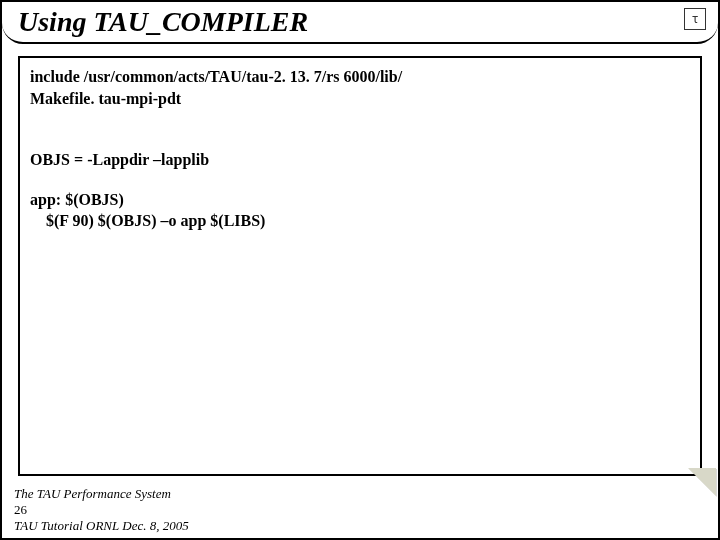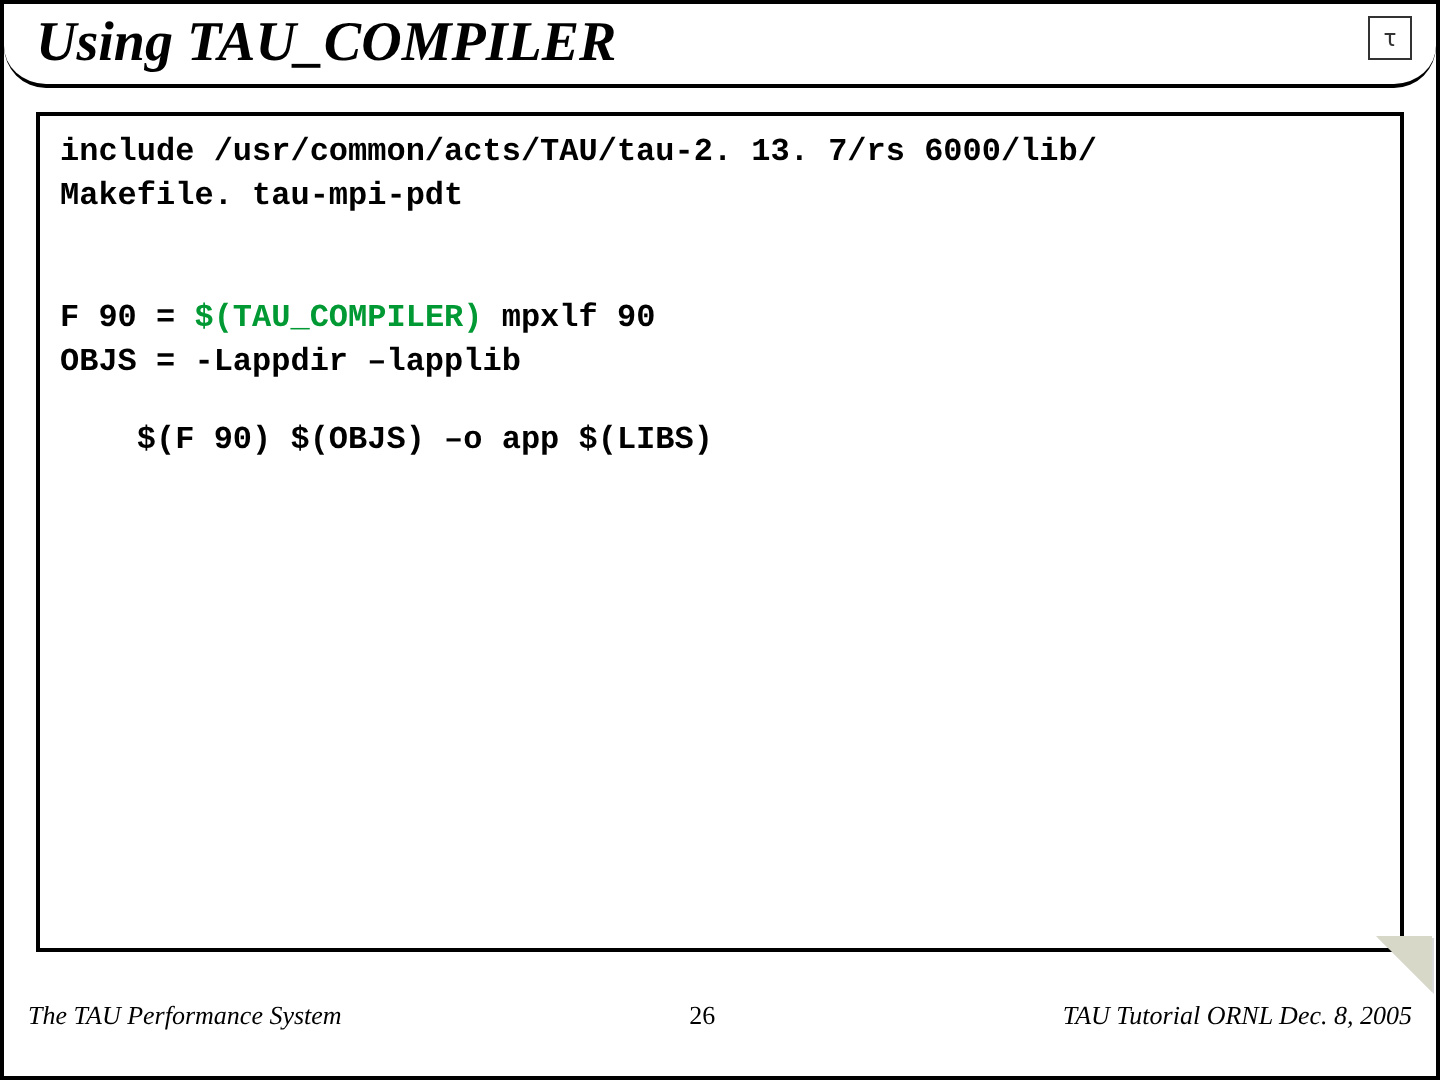--- a/index.html
+++ b/index.html
@@ -47,35 +47,36 @@
     border: 2px solid #000;
     background: #fff;
     padding: 8px 10px;
     font-family: "Courier New", Courier, monospace;
     font-size: 16px;
     font-weight: bold;
     line-height: 1.35;
     height: 420px;
     position: relative;
   }
-  .code-line { white-space: pre; }
+  .code-line { white-space: pre; font-family: Liberation Serif, serif; }
   .green { color: #009933; }
   .gap { height: 20px; }
   .gap2 { height: 18px; }
   .footer {
     position: absolute;
-    bottom: 22px;
+    bottom: 4px;
     left: 0;
     width: 100%;
     padding: 0 12px;
     font-size: 13px;
     font-style: italic;
     display: flex;
     justify-content: space-between;
     align-items: baseline;
+    flex-direction: column;
   }
   .footer-center {
     font-style: normal;
   }
   .page-curl {
     position: absolute;
     right: 2px;
     bottom: 42px;
     width: 0;
     height: 0;
@@ -101,23 +102,23 @@
   <div class="title-bar">
     <span class="title-text">Using TAU_COMPILER</span>
     <div class="logo-box">τ</div>
   </div>
 
   <div class="code-box">
     <div class="code-line">include /usr/common/acts/TAU/tau-2. 13. 7/rs 6000/lib/</div>
     <div class="code-line">Makefile. tau-mpi-pdt</div>
     <div class="gap"></div>
     <div class="gap"></div>
-    <div class="code-line"><span>F 90 = </span><span class="green">$(TAU_COMPILER)</span><span> mpxlf 90</span></div>
     <div class="code-line">OBJS = -Lappdir –lapplib</div>
     <div class="gap2"></div>
+    <div class="code-line">app: $(OBJS)</div>
     <div class="code-line">    $(F 90) $(OBJS) –o app $(LIBS)</div>
     <div class="gap2"></div>
   </div>
 
   <div class="page-curl-shadow"></div>
   <div class="page-curl"></div>
 
   <div class="footer">
     <span>The TAU Performance System</span>
     <span class="footer-center">26</span>

